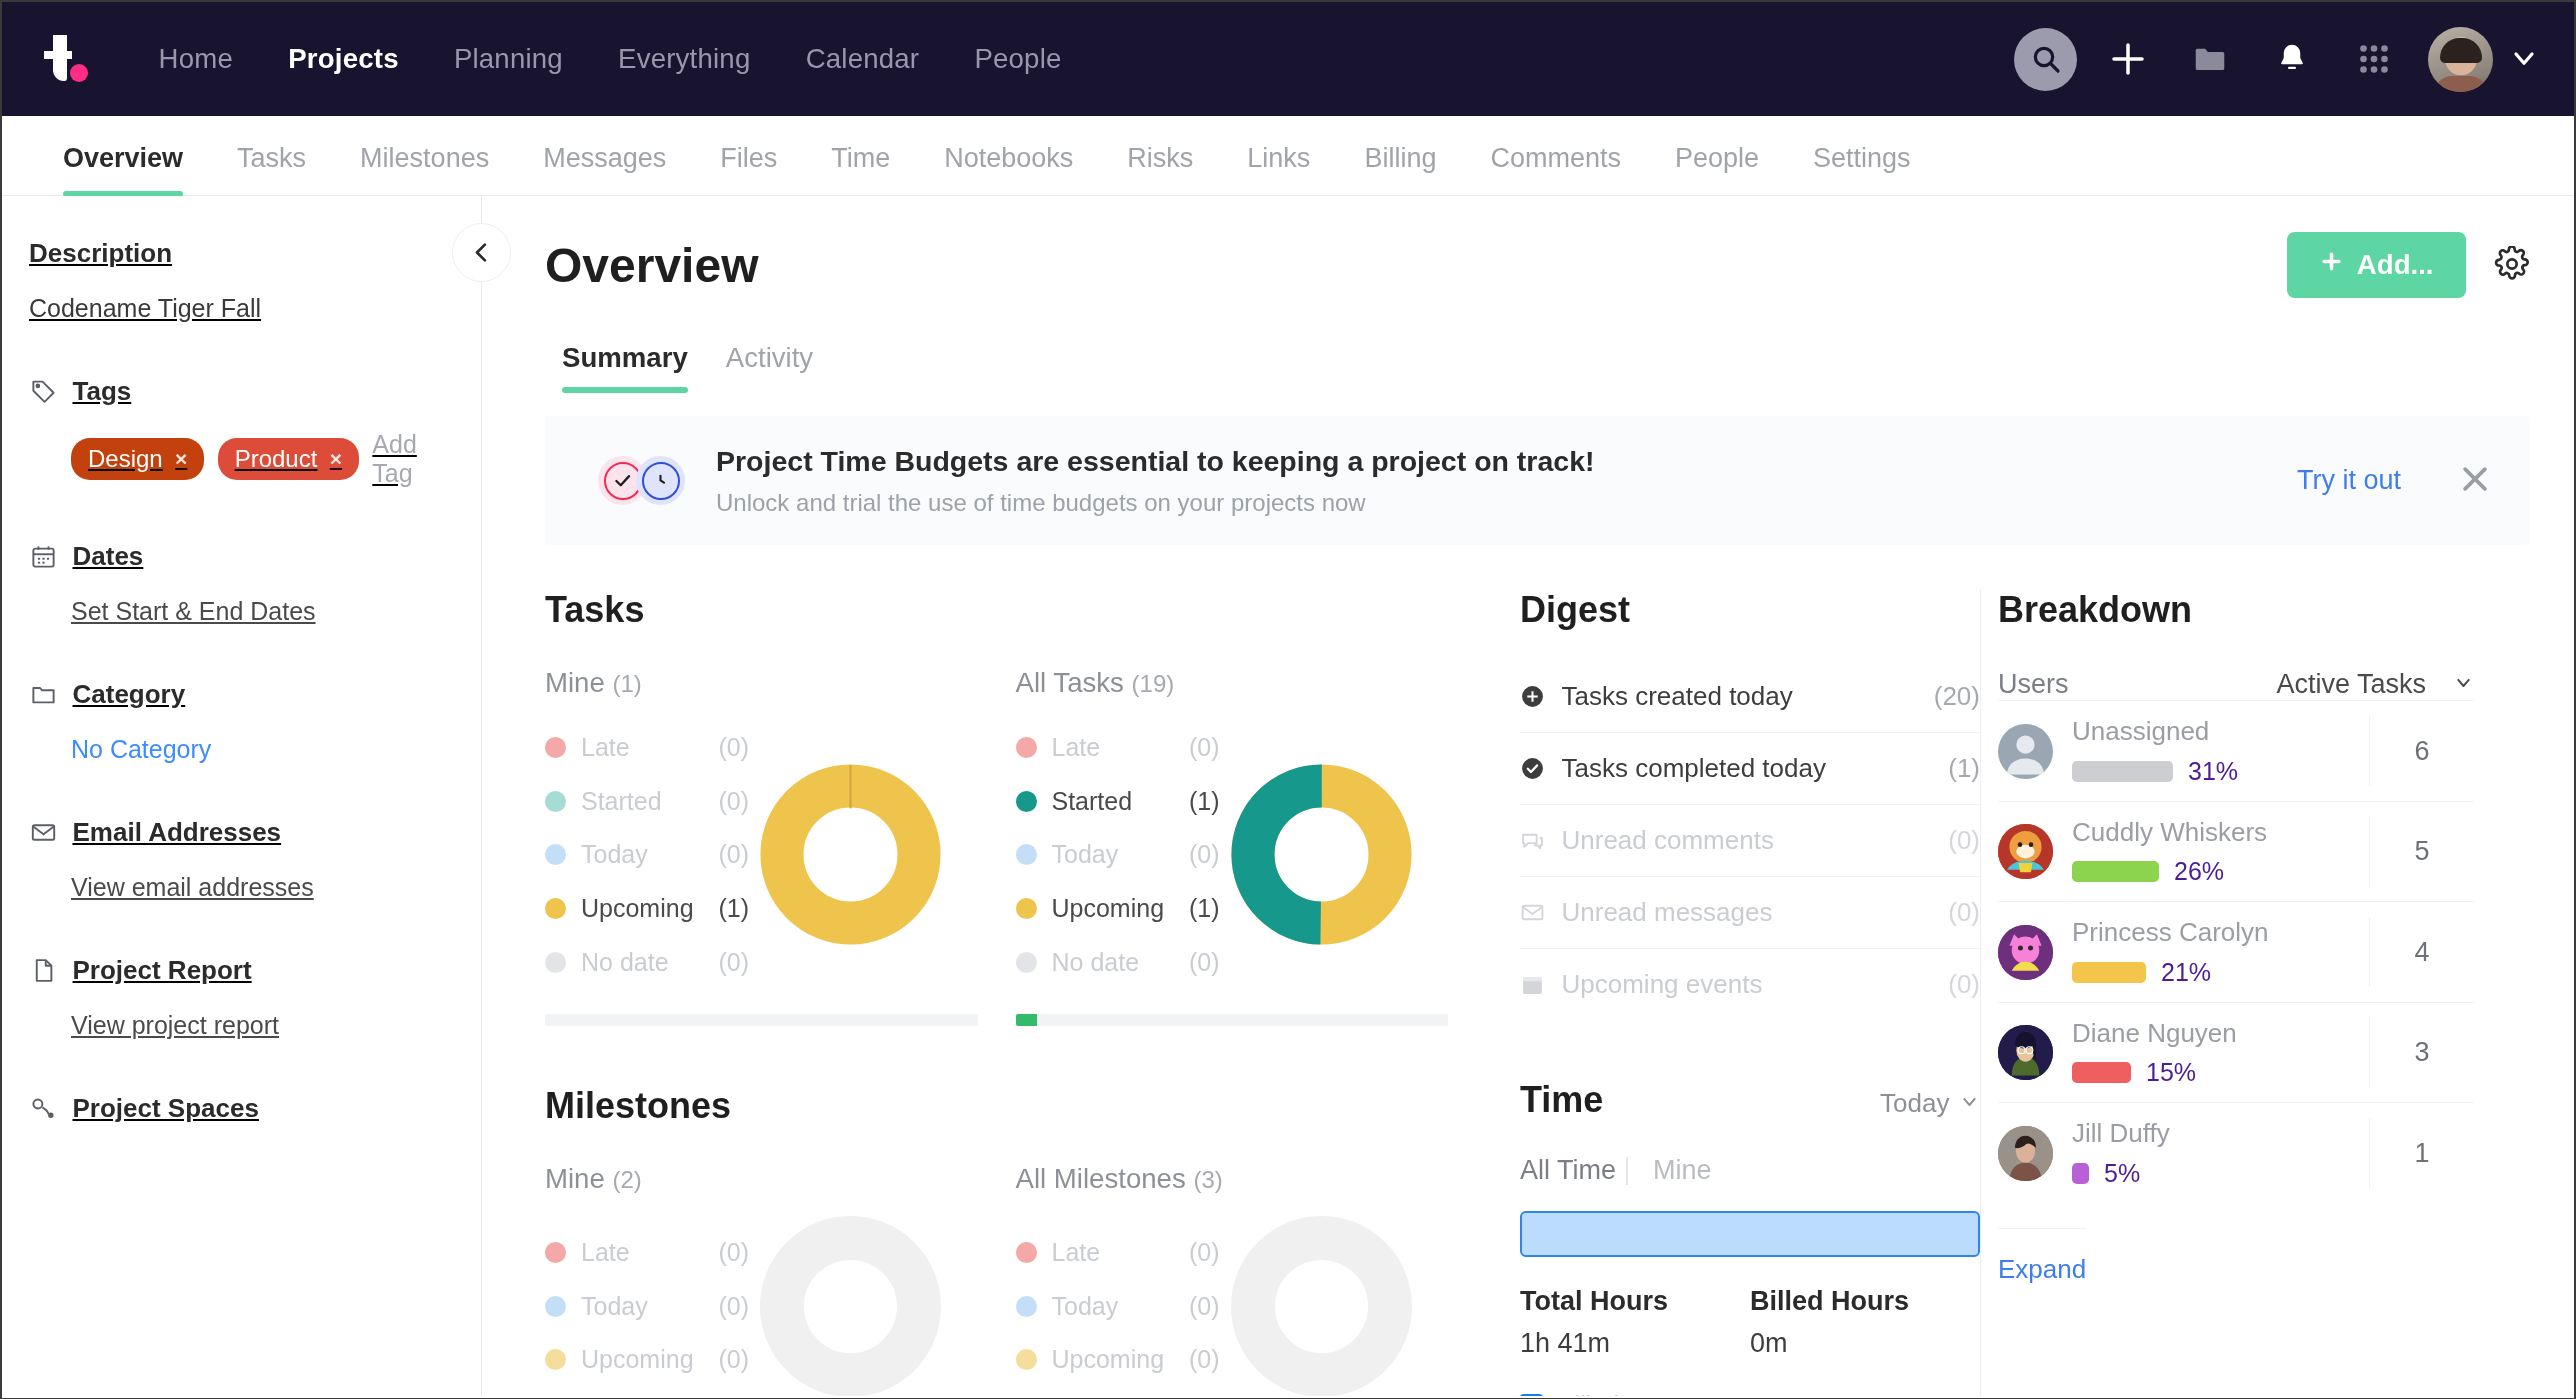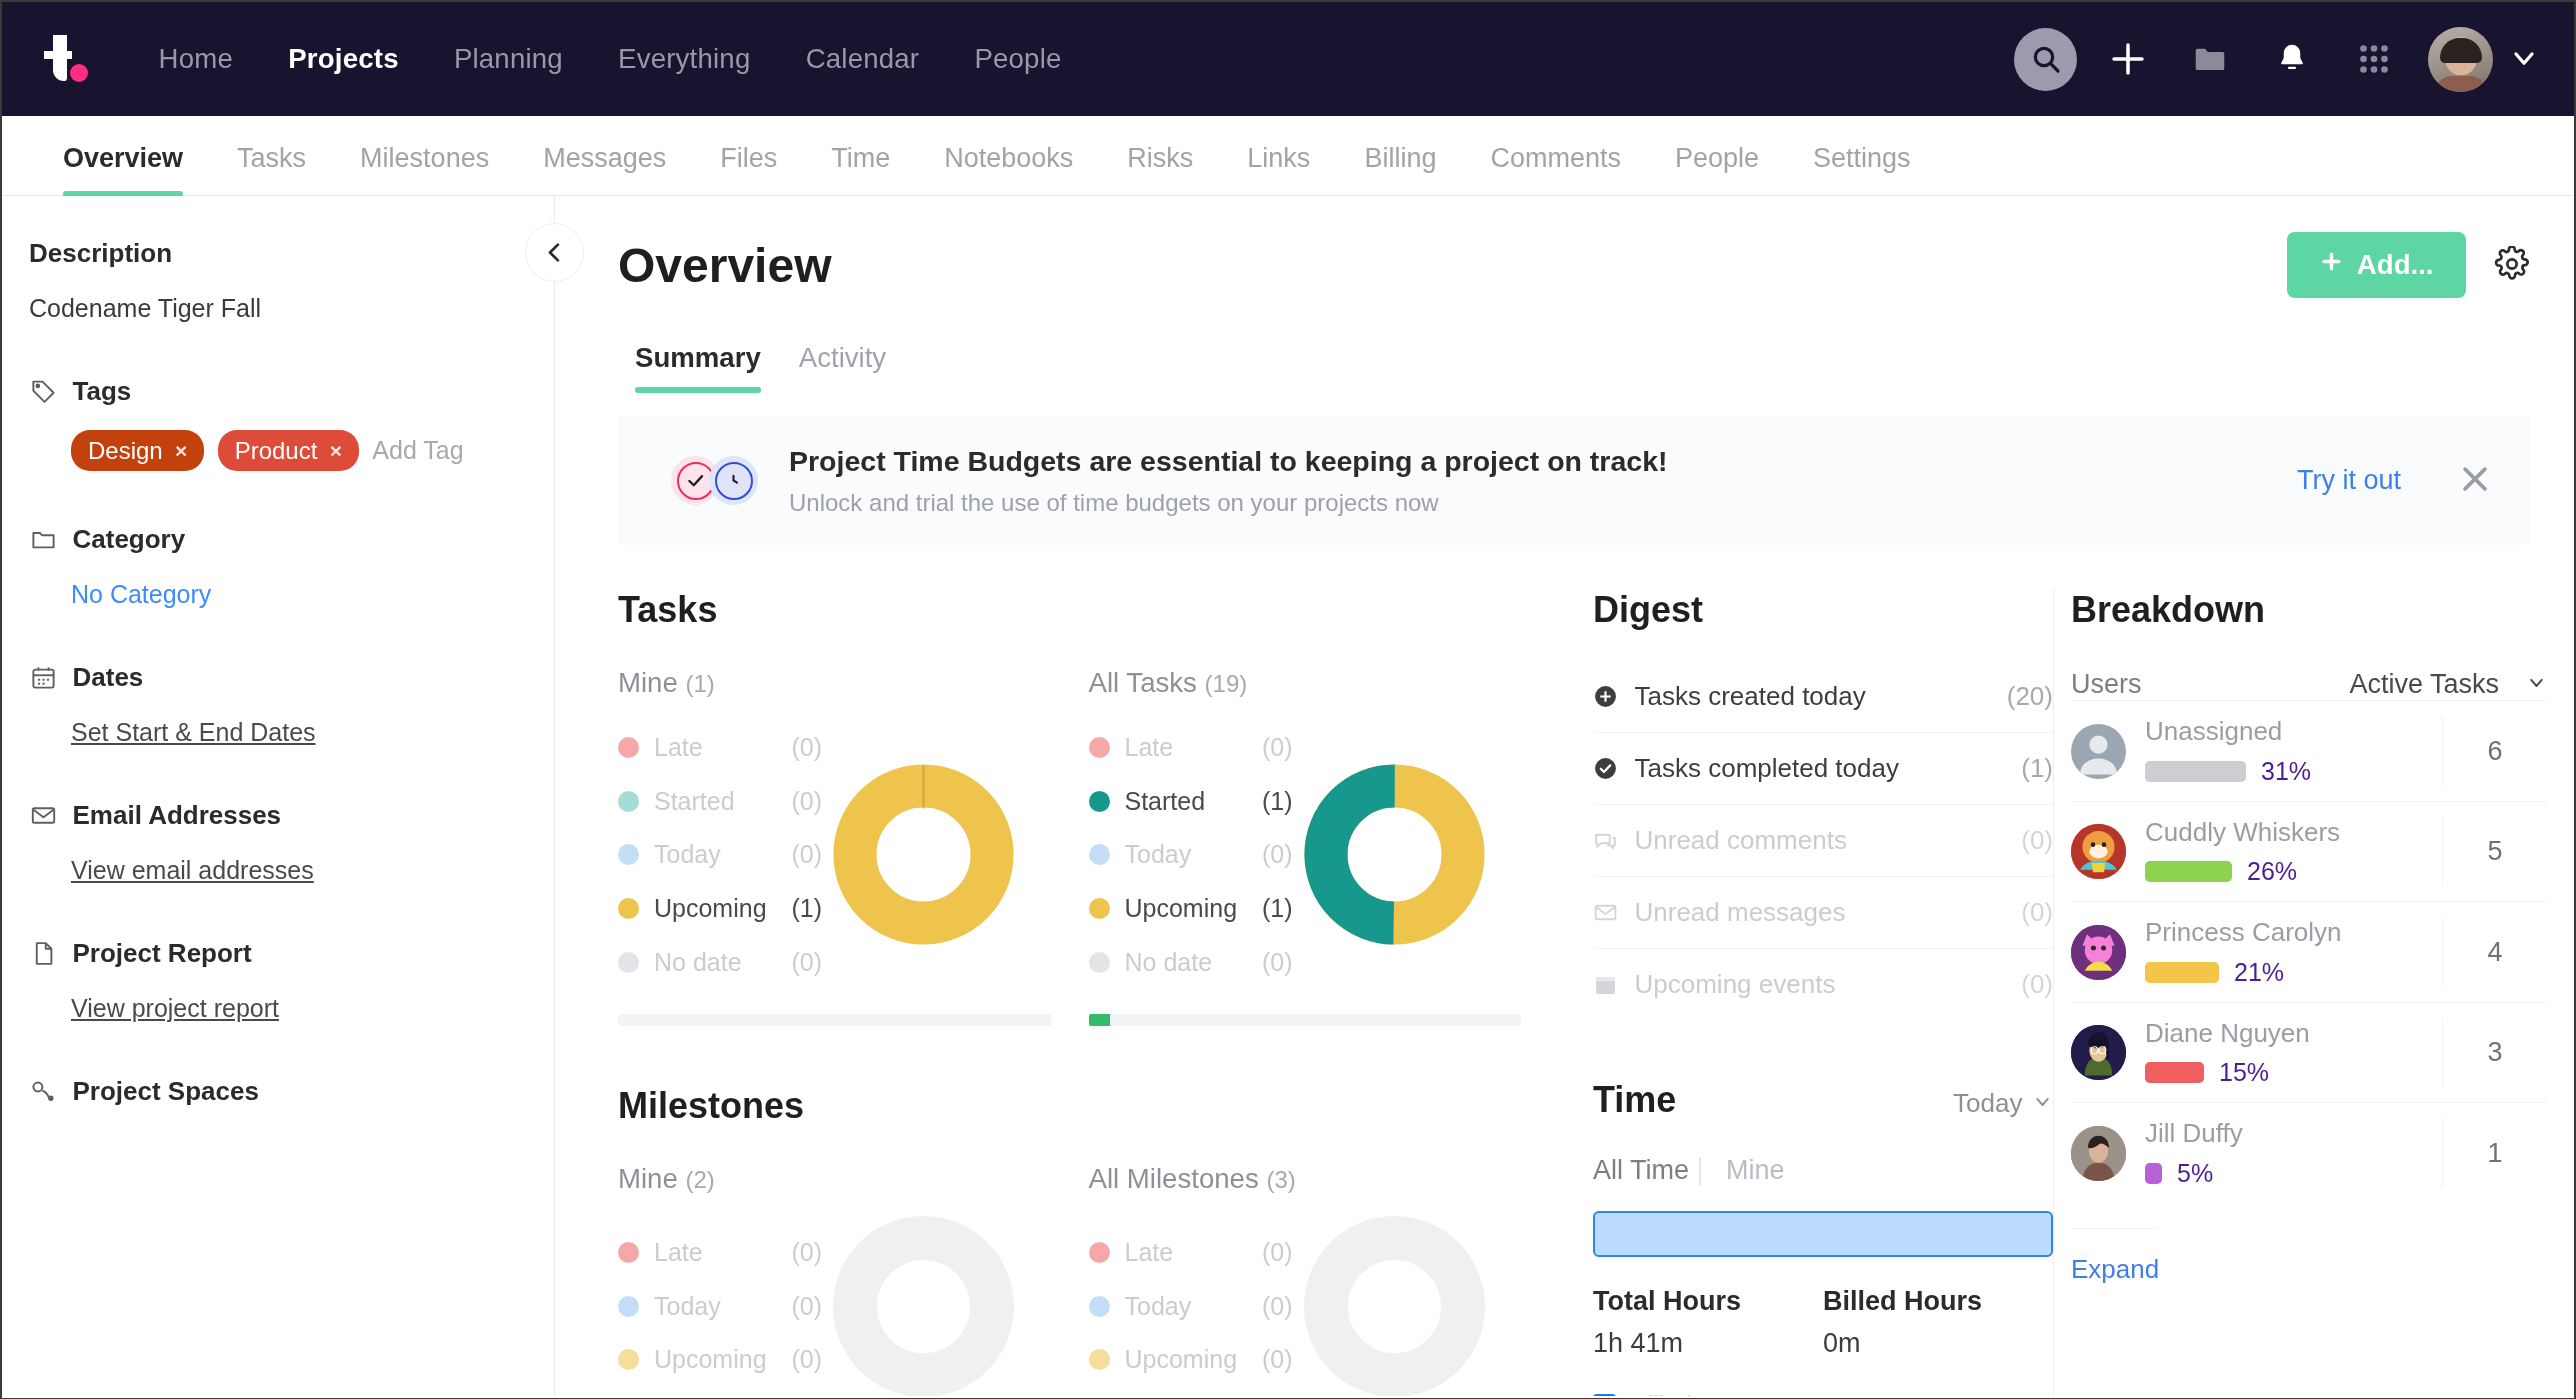--- a/index.html
+++ b/index.html
@@ -108,25 +108,26 @@
     content: ""; position: absolute;
     left: 27px; right: 27px; bottom: -1.9px;
     height: 5.7px; background: #5ed6a4; border-radius: 2.9px;
   }
 
   
   .body-wrap { display: flex; height: calc(1400px - 114px - 80px - 5.7px); }
 
   
   .sidebar {
-    width: 553px; flex: none;
+    width: 480px; flex: none;
     border-right: 1.9px solid #e9eaee;
     padding: 42px 38px 0 27px;
     background: #fff;
     position: relative;
+    text-decoration: underline;
   }
   .side-h {
     font-size: 26px; font-weight: 700; color: #2b2b2b;
     display: flex; align-items: center; gap: 15px;
     margin-bottom: 0;
   }
   .side-h .ic { width: 28.5px; height: 28.5px; flex: none; display:flex; align-items:center; justify-content:center;}
   .side-sub {
     font-size: 25px; color: #3a3a3a; margin: 25px 0 0 0;
   }
@@ -430,47 +431,47 @@
             <span>Product</span>
             <span class="x">×</span>
           </span>
           <span class="add-tag">Add Tag</span>
         </div>
       </div>
 
       <div class="side-block">
         <div class="side-h">
           <span class="ic">
-            <svg width="27" height="27" viewBox="0 0 24 24" fill="none" stroke="#5c5f66" stroke-width="1.7" stroke-linejoin="round">
-              <path d="M3 6.2h6l1.6 2H21V19H3V6.2z"></path>
-            </svg>
-          </span>
-          <span>Category</span>
-        </div>
-        <div class="side-link blue">No Category</div>
-      </div>
-
-      <div class="side-block">
-        <div class="side-h">
-          <span class="ic">
             <svg width="27" height="27" viewBox="0 0 24 24" fill="none" stroke="#5c5f66" stroke-width="1.7">
               <rect x="3" y="5" width="18" height="16" rx="1.6"></rect>
                 <line x1="3" y1="10" x2="21" y2="10"></line>
               <line x1="7.5" y1="3" x2="7.5" y2="6"></line>
                 <line x1="16.5" y1="3" x2="16.5" y2="6"></line>
               <line x1="7" y1="14" x2="9" y2="14"></line>
                 <line x1="11" y1="14" x2="13" y2="14"></line>
                 <line x1="15" y1="14" x2="17" y2="14"></line>
               <line x1="7" y1="17.5" x2="9" y2="17.5"></line>
                 <line x1="11" y1="17.5" x2="13" y2="17.5"></line>
             </svg>
           </span>
           <span>Dates</span>
         </div>
         <div class="side-link">Set Start &amp; End Dates</div>
+      </div>
+
+      <div class="side-block">
+        <div class="side-h">
+          <span class="ic">
+            <svg width="27" height="27" viewBox="0 0 24 24" fill="none" stroke="#5c5f66" stroke-width="1.7" stroke-linejoin="round">
+              <path d="M3 6.2h6l1.6 2H21V19H3V6.2z"></path>
+            </svg>
+          </span>
+          <span>Category</span>
+        </div>
+        <div class="side-link blue">No Category</div>
       </div>
 
       <div class="side-block">
         <div class="side-h">
           <span class="ic">
             <svg width="27" height="27" viewBox="0 0 24 24" fill="none" stroke="#5c5f66" stroke-width="1.7" stroke-linejoin="round">
               <rect x="2.5" y="5.5" width="19" height="13" rx="1.4"></rect>
                 <polyline points="2.5 6.5 12 13.5 21.5 6.5"></polyline>
             </svg>
           </span>

